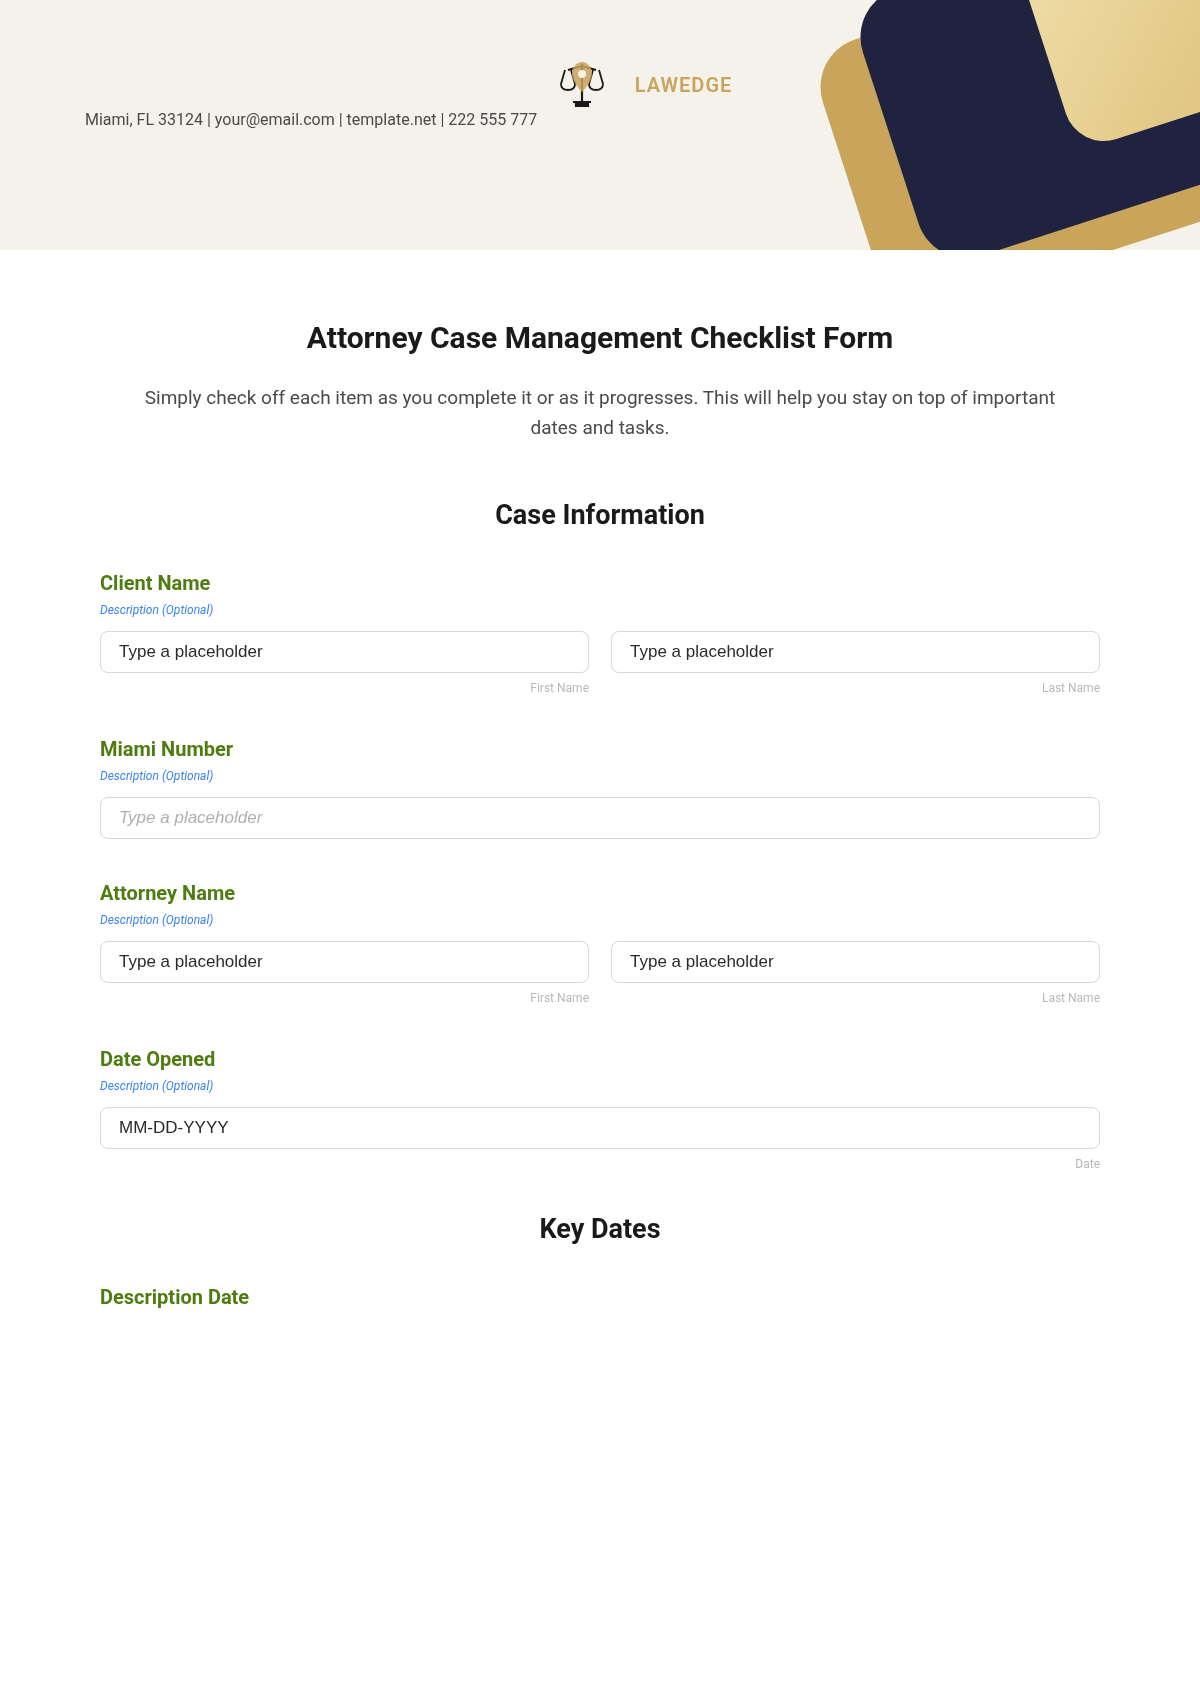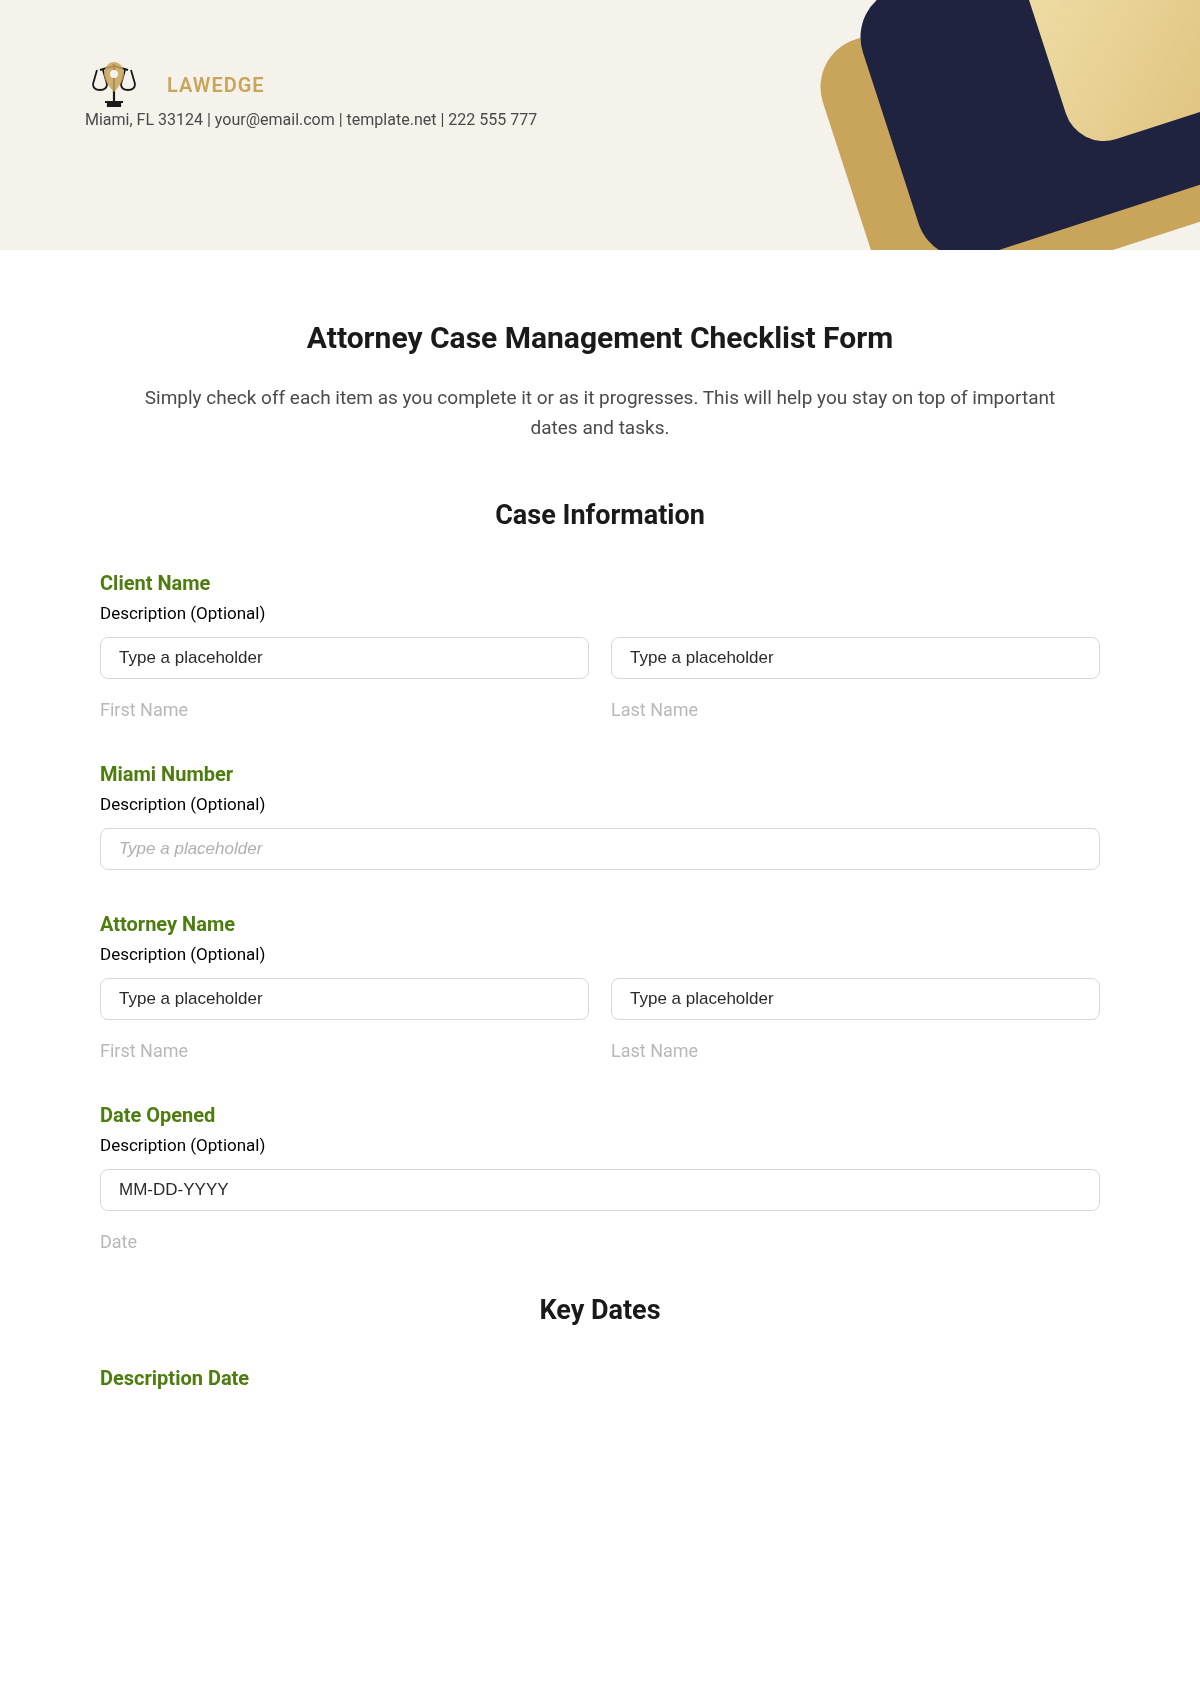--- a/index.html
+++ b/index.html
@@ -17,20 +17,21 @@
       background: #f5f2ec;
       height: 250px;
       position: relative;
       overflow: hidden;
       padding: 60px 0 0 85px;
     }
     .logo-block {
       display: flex;
       align-items: center;
       gap: 24px;
+      justify-content: center;
     }
     .logo-text {
       color: #c9a55c;
       font-size: 20px;
       font-weight: 600;
       letter-spacing: 1px;
     }
     .contact-line {
       margin-top: 0;
       font-size: 16px;
@@ -100,22 +101,23 @@
     .field-block {
       margin-bottom: 42px;
     }
     .field-label {
       font-size: 20px;
       font-weight: 700;
       color: #4d7c0f;
       margin-bottom: 8px;
     }
     .field-desc {
-      font-size: 17px;
-      color: #000000;
+      font-size: 12px;
+      font-style: italic;
+      color: #3b82f6;
       margin-bottom: 14px;
     }
     .input-row {
       display: flex;
       gap: 22px;
     }
     .input-col {
       flex: 1;
     }
     .text-input {
@@ -129,23 +131,24 @@
       background: #ffffff;
     }
     .text-input::placeholder {
       color: #b0b0b0;
       font-style: italic;
     }
     .text-input.with-value {
       color: #2a2a2a;
     }
     .sublabel {
-      font-size: 18px;
+      font-size: 12px;
       color: #b8b8b8;
-      margin-top: 20px;
+      margin-top: 8px;
+      text-align: right;
     }
     .scales-svg {
       width: 58px;
       height: 50px;
     }
   </style>
 </head>
 <body>
 
 <div class="header-bar">

